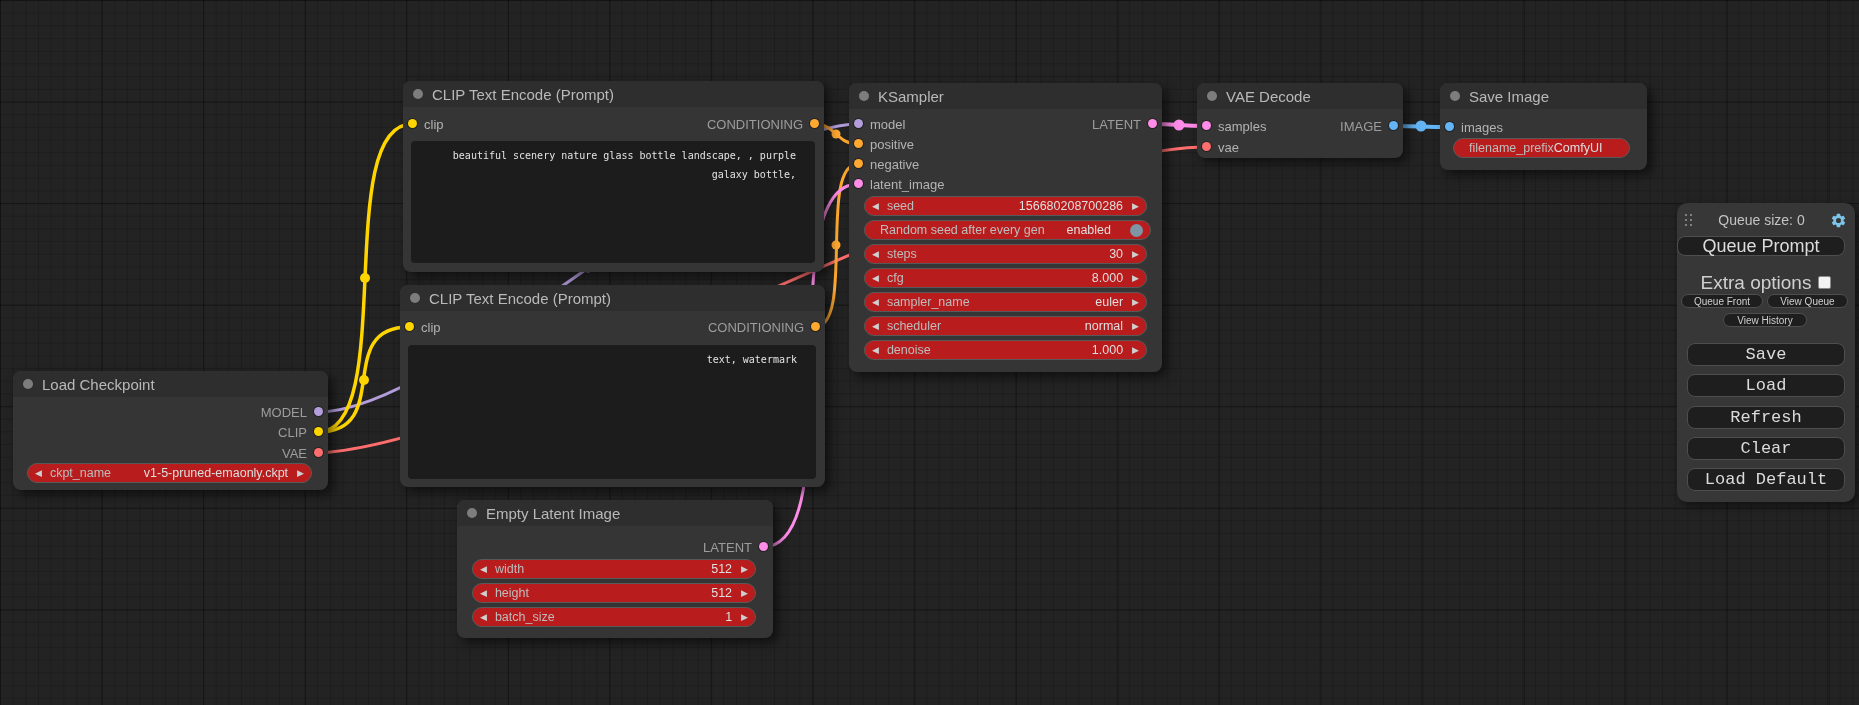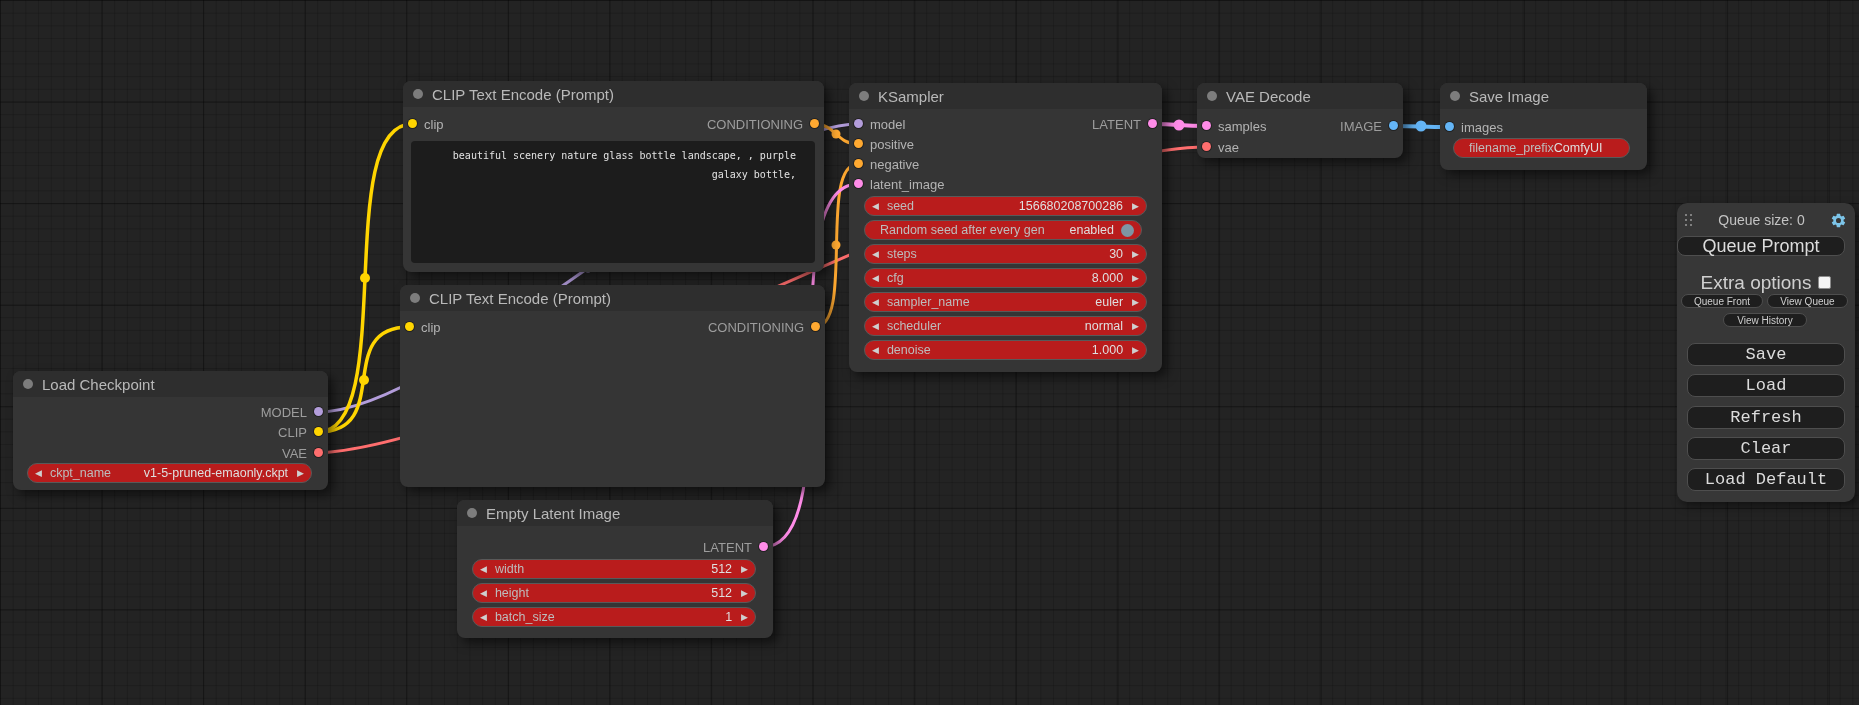--- a/index.html
+++ b/index.html
@@ -122,20 +122,21 @@
     <div class="titlebar">
       <span class="tdot" style="background: rgb(125, 125, 125);"></span>
       <span class="title">CLIP Text Encode (Prompt)</span>
     </div>
     <div class="slot" style="top:32px;">
       <span class="pdot in-dot" style="background: rgb(255, 213, 0);"></span>
       <span class="in-label">clip</span>
       <span class="out-label">CONDITIONING</span>
       <span class="pdot out-dot" style="background: rgb(255, 169, 49);"></span>
     </div>
+    <div class="textarea" style="left:8px;right:9px;top:60px;height:134px;">text, watermark</div>
   </div>
 
   <div class="node" style="left:849px;top:83px;width:313px;height:289px;">
     <div class="titlebar">
       <span class="tdot" style="background: rgb(125, 125, 125);"></span>
       <span class="title">KSampler</span>
     </div>
     <div class="slot" style="top:31px;">
       <span class="pdot in-dot" style="background: rgb(179, 157, 219);"></span>
       <span class="in-label">model</span>
@@ -153,21 +154,21 @@
     <div class="slot" style="top:91px;">
       <span class="pdot in-dot" style="background: rgb(255, 140, 232);"></span>
       <span class="in-label">latent_image</span>
     </div>
     <div class="widget" style="left:15px;right:15px;top:113px;">
       <span class="warrow">◀</span>
       <span class="wlabel">seed</span>
       <span class="wvalue pad">156680208700286</span>
       <span class="warrow">▶</span>
     </div>
-    <div class="widget" style="left:15px;right:20px;top:137px;">
+    <div class="widget" style="left:15px;right:11px;top:137px;gap:12px;">
       <span class="wlabel noarr">Random seed after every gen</span>
       <span class="wvalue">enabled</span>
       <span class="togglecircle" style="background: rgb(126, 149, 163);"></span>
     </div>
     <div class="widget" style="left:15px;right:15px;top:161px;">
       <span class="warrow">◀</span>
       <span class="wlabel">steps</span>
       <span class="wvalue pad">30</span>
       <span class="warrow">▶</span>
     </div>

